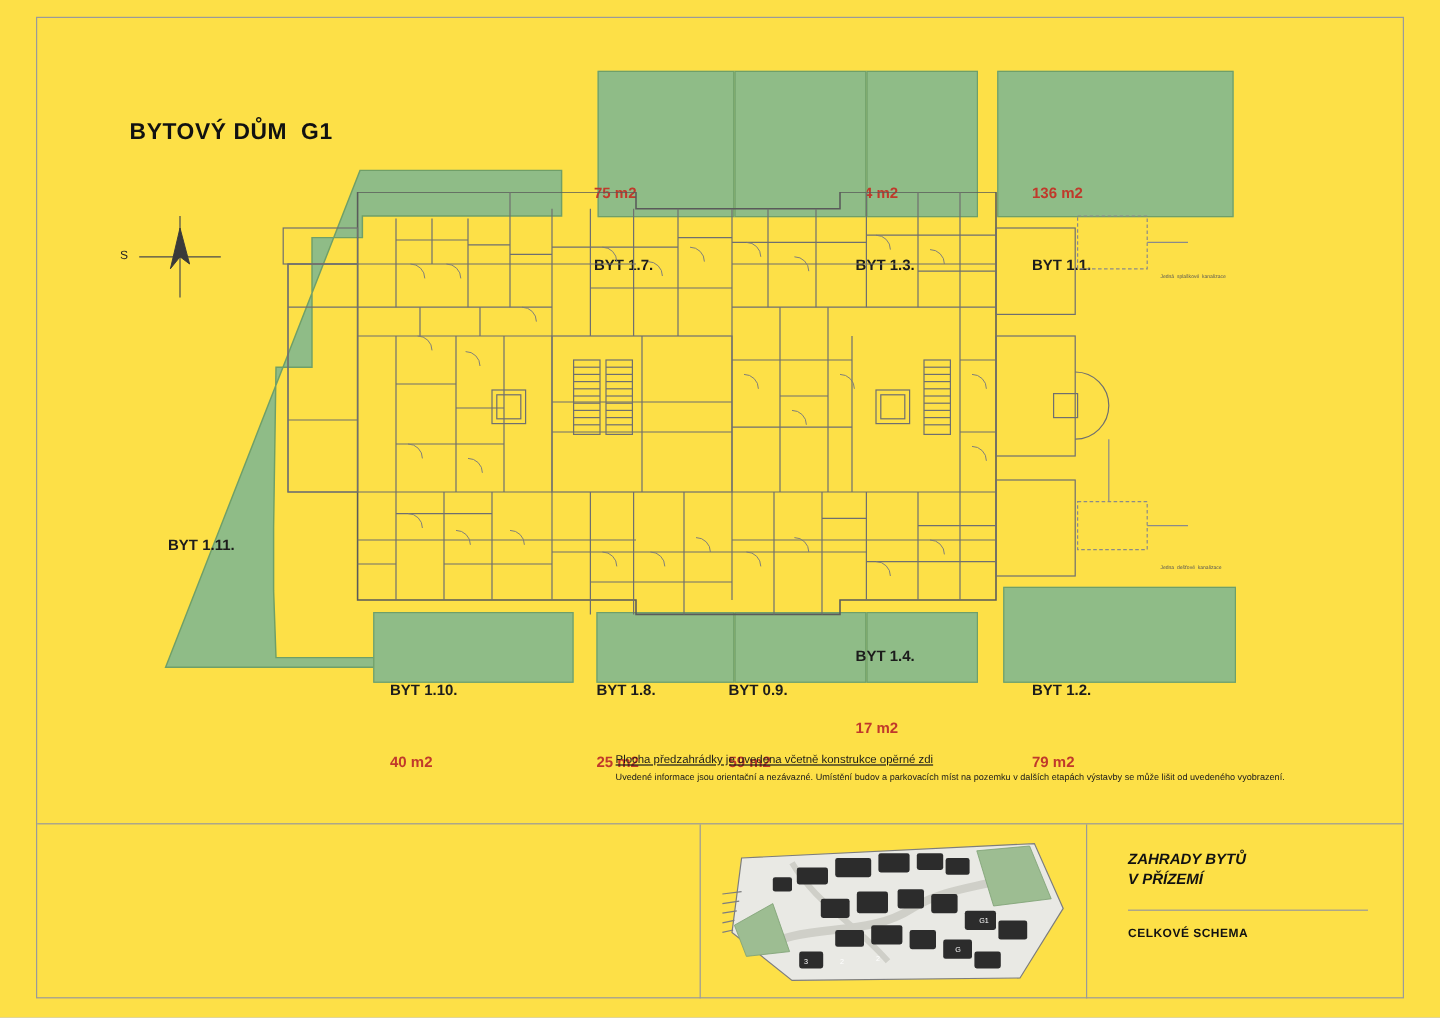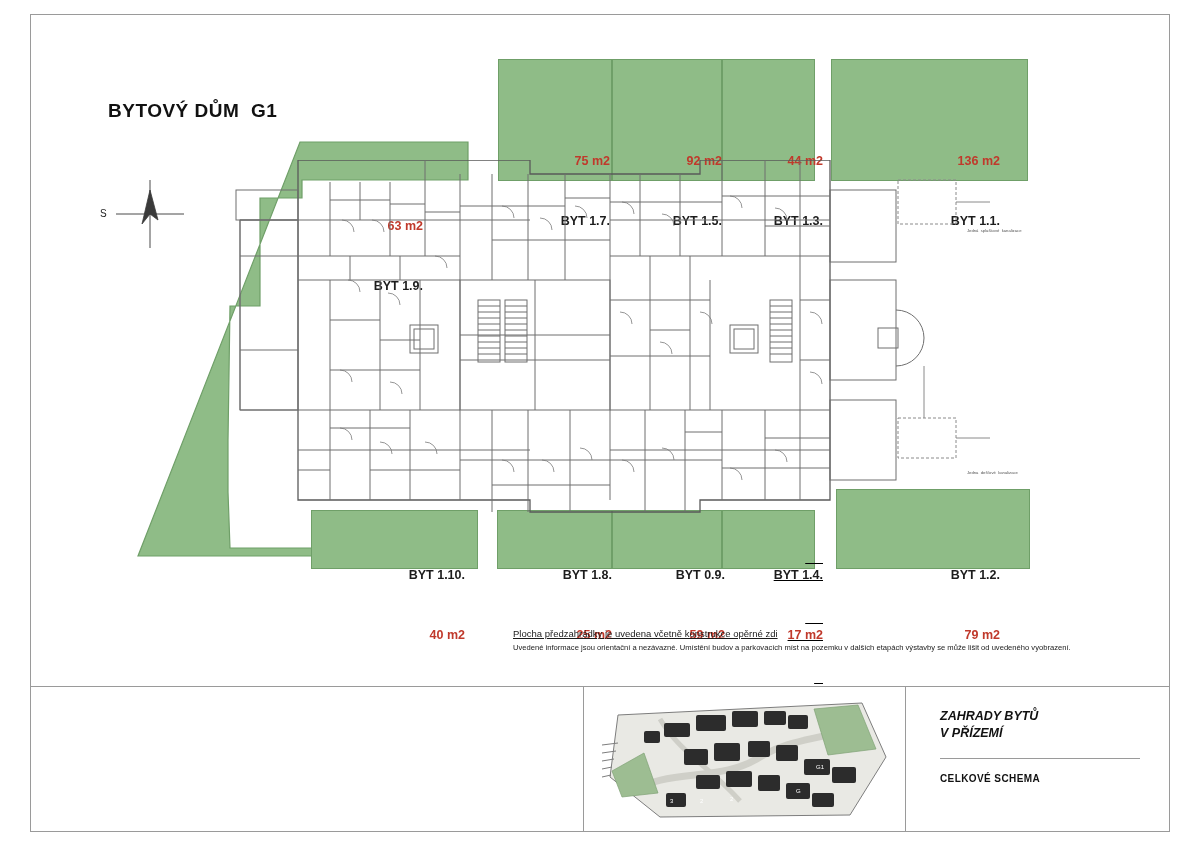--- a/index.html
+++ b/index.html
@@ -7,21 +7,21 @@
     padding: 0;
     background: #cfcfcf;
   }
   body {
     font-family: "Liberation Sans", sans-serif;
   }
   .page {
     position: relative;
     width: 1200px;
     height: 848px;
-    background: #ffffff;
+    background: #fde047;
     overflow: hidden;
   }
   .sheet-border {
     position: absolute;
     left: 30px;
     top: 14px;
     width: 1140px;
     height: 818px;
     border: 1px solid #9a9a9a;
     box-sizing: border-box;
@@ -55,21 +55,21 @@
   
   .garden {
     position: absolute;
     background: #8fbc87;
     border: 1px solid #6f9f68;
     box-sizing: border-box;
   }
   
   .lab {
     position: absolute;
-    text-align: right;
+    text-align: left;
     white-space: pre;
     line-height: 1.35;
   }
   .lab .area {
     color: #c0392b;
     font-weight: bold;
     font-size: 12.5px;
     display: block;
   }
   .lab .unit {
@@ -211,64 +211,60 @@
     <span class="unit">BYT 1.1.</span>
   </div>
 
   <div class="garden" style="left:722px; top:59px; width:93px; height:122px;"></div>
   <div class="lab" style="left:713px; top:110px; width:110px;">
     <span class="area">44 m2</span>
     <span class="unit">BYT 1.3.</span>
   </div>
 
   <div class="garden" style="left:612px; top:59px; width:110px; height:122px;"></div>
-  <div class="lab" style="left:612px; top:110px; width:110px;">
-    <span class="area">92 m2</span>
-    <span class="unit">BYT 1.5.</span>
-  </div>
 
   <div class="garden" style="left:498px; top:59px; width:114px; height:122px;"></div>
   <div class="lab" style="left:495px; top:110px; width:115px;">
     <span class="area">75 m2</span>
     <span class="unit">BYT 1.7.</span>
   </div>
 
   <svg style="position:absolute; left:130px; top:140px;" width="380" height="430">
     <polygon points="170,0 340,0 340,42 168,42 168,60 130,60 130,170 98,170 98,190 96,300 96,352 98,418 340,418 340,400 60,400 0,418 0,420 0,418 2,416" fill="none" stroke="none"></polygon>
     <polygon points="172,1 338,1 338,41 170,41 170,58 130,58 130,168 98,168 96,300 96,350 98,416 340,416 340,408 60,408 4,418 4,415" fill="none" stroke="none"></polygon>
 
     <polygon points="170,2 338,2 338,40 172,40 172,58 130,58 130,166 100,166 98,300 98,352 100,408 340,408 340,416 8,416 170,2" fill="#8fbc87" stroke="#6f9f68" stroke-width="1.2"></polygon>
   </svg>
 
-  <div class="lab" style="left:303px; top:175px; width:120px;">
-    <span class="area">63 m2</span>
-    <span class="unit">BYT 1.9.</span>
-  </div>
-
+
+  <div class="lab" style="left:140px; top:403px; width:110px;">
+    <span class="unit">BYT 1.11.</span>
+    <span class="area"></span>
+  </div>
 
   <div class="garden" style="left:311px; top:510px; width:167px; height:59px;"></div>
   <div class="lab" style="left:325px; top:524px; width:140px;">
     <span class="unit">BYT 1.10.</span>
     <span class="area">40 m2</span>
   </div>
 
   <div class="garden" style="left:497px; top:510px; width:115px; height:59px;"></div>
   <div class="lab" style="left:497px; top:524px; width:115px;">
     <span class="unit">BYT 1.8.</span>
     <span class="area">25 m2</span>
   </div>
 
   <div class="garden" style="left:612px; top:510px; width:110px; height:59px;"></div>
   <div class="lab" style="left:607px; top:524px; width:118px;">
     <span class="unit">BYT 0.9.</span>
     <span class="area">59 m2</span>
   </div>
 
   <div class="garden" style="left:722px; top:510px; width:93px; height:59px;"></div>
-  <div class="lab" style="left:713px; top:524px; width:110px;text-decoration:underline;">
+  <div class="lab" style="left:713px; top:496px; width:110px;">
     <span class="unit">BYT 1.4.</span>
     <span class="area">17 m2</span>
   </div>
 
   <div class="garden" style="left:836px; top:489px; width:194px; height:80px;"></div>
   <div class="lab" style="left:860px; top:524px; width:140px;">
     <span class="unit">BYT 1.2.</span>
     <span class="area">79 m2</span>
   </div>
 

